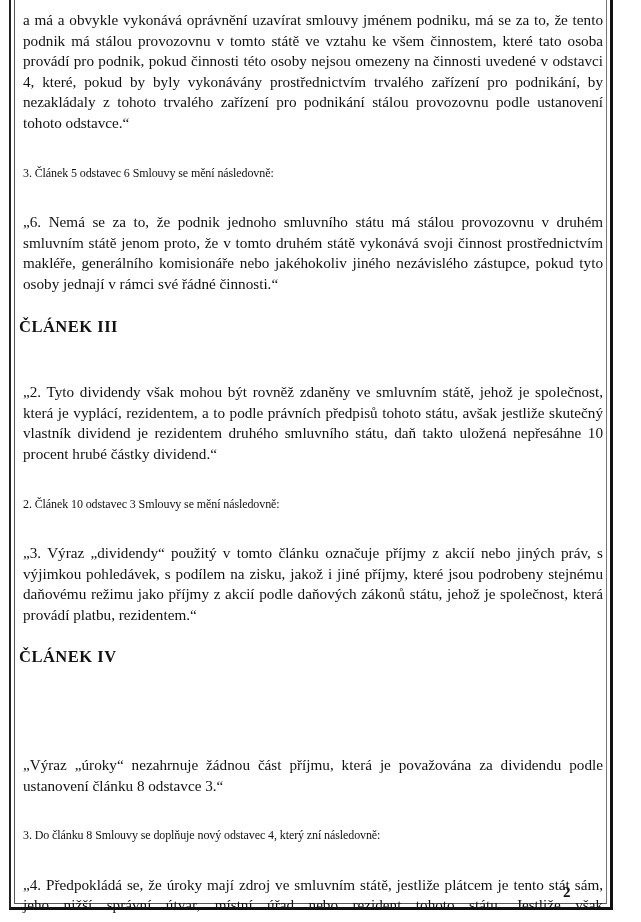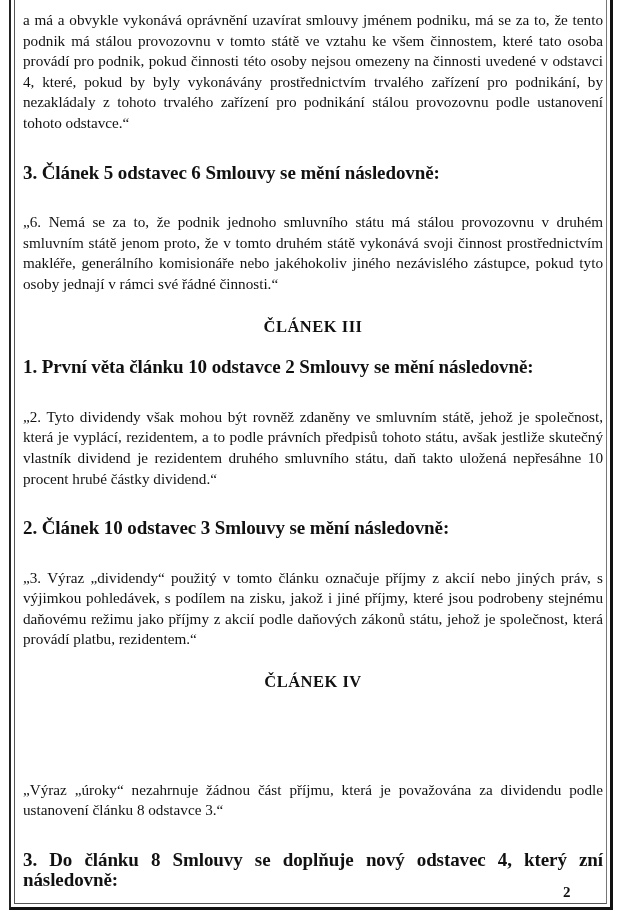--- a/index.html
+++ b/index.html
@@ -43,26 +43,26 @@
       width: 588px;
       font-size: 15.2px;
       line-height: 20.6px;
     }
     p {
       margin: 4px;
       text-align: justify;
       text-align-last: left;
     }
     .heading {
-      font-weight: bold;
-      font-size: 19px;
+      font-weight: normal;
+      font-size: 12px;
       letter-spacing: -0.1px;
     }
     .article-title {
-      text-align: center;
+      text-align: left;
       font-weight: bold;
       font-size: 16.5px;
       letter-spacing: 0.5px;
       margin-top: 22px;
       margin-bottom: 20px;
     }
     .page-number {
       position: absolute;
       left: 563px;
       top: 884px;
@@ -81,21 +81,20 @@
 <div class="content">
   <p>a má a obvykle vykonává oprávnění uzavírat smlouvy jménem podniku, má se za to, že tento podnik má stálou provozovnu v tomto státě ve vztahu ke všem činnostem, které tato osoba provádí pro podnik, pokud činnosti této osoby nejsou omezeny na činnosti uvedené v odstavci 4, které, pokud by byly vykonávány prostřednictvím trvalého zařízení pro podnikání, by nezakládaly z tohoto trvalého zařízení pro podnikání stálou provozovnu podle ustanovení tohoto odstavce.“</p>
 
   <div class="sp"></div>
   <p class="heading">3. Článek 5 odstavec 6 Smlouvy se mění následovně:</p>
   <div class="sp"></div>
   <p>„6. Nemá se za to, že podnik jednoho smluvního státu má stálou provozovnu v druhém smluvním státě jenom proto, že v tomto druhém státě vykonává svoji činnost prostřednictvím makléře, generálního komisionáře nebo jakéhokoliv jiného nezávislého zástupce, pokud tyto osoby jednají v rámci své řádné činnosti.“</p>
 
   <div class="article-title">ČLÁNEK III</div>
 
-  <p class="heading">1. První věta článku 10 odstavce 2 Smlouvy se mění následovně:</p>
   <div class="sp"></div>
   <p>„2. Tyto dividendy však mohou být rovněž zdaněny ve smluvním státě, jehož je společnost, která je vyplácí, rezidentem, a to podle právních předpisů tohoto státu, avšak jestliže skutečný vlastník dividend je rezidentem druhého smluvního státu, daň takto uložená nepřesáhne 10 procent hrubé částky dividend.“</p>
 
   <div class="sp"></div>
   <p class="heading">2. Článek 10 odstavec  3 Smlouvy se mění následovně:</p>
   <div class="sp"></div>
   <p>„3. Výraz „dividendy“ použitý v tomto článku označuje příjmy z akcií nebo jiných práv, s výjimkou pohledávek, s podílem na zisku, jakož i jiné příjmy, které jsou podrobeny stejnému daňovému režimu jako příjmy z akcií podle daňových zákonů státu, jehož je společnost, která provádí platbu, rezidentem.“</p>
 
   <div class="article-title">ČLÁNEK IV</div>
 

